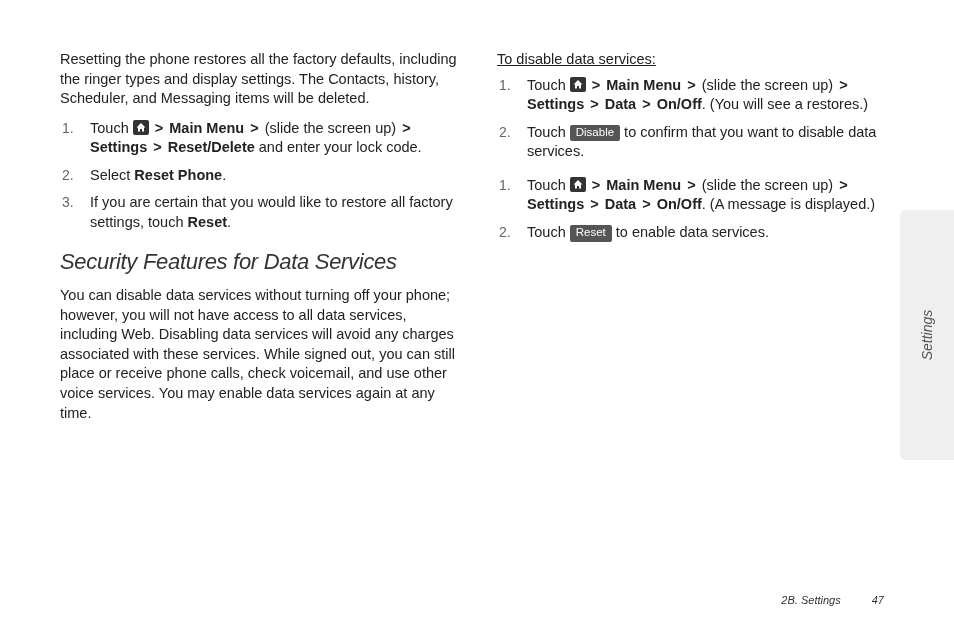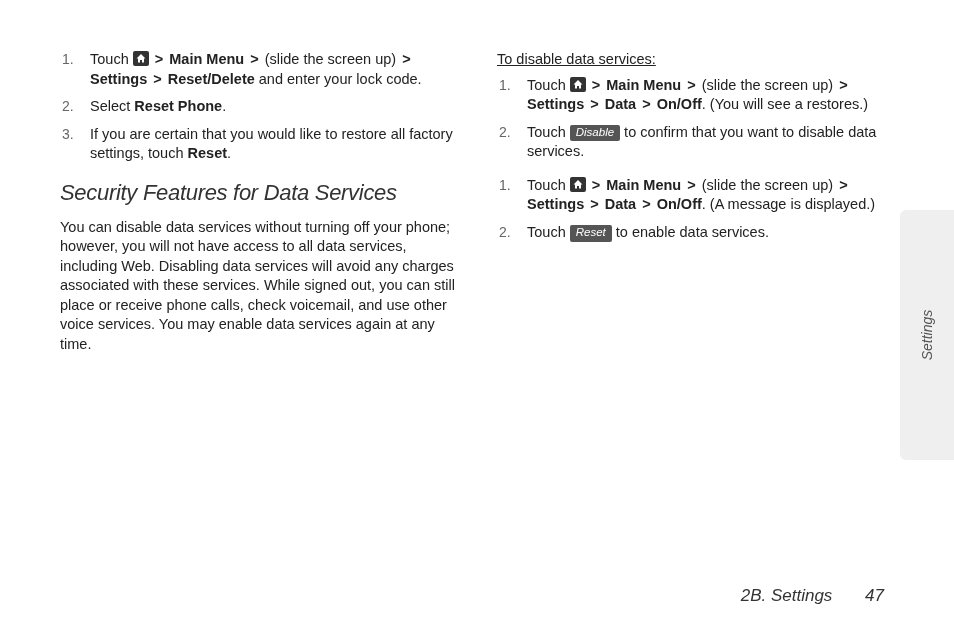--- a/index.html
+++ b/index.html
@@ -71,21 +71,20 @@
   .home-icon svg { width:16px; height:15px; }
   .keycap {
     display: inline-block;
     background: #555;
     color: #fff;
     font-size: 11.5px;
     padding: 1px 6px 2px 6px;
     border-radius: 2px;
     line-height: 1.2;
     vertical-align: 1px;
-    font-style: italic;
   }
   .side-tab {
     position: absolute;
     right: 0;
     top: 210px;
     width: 54px;
     height: 250px;
     background: #efefef;
     border-top-left-radius: 6px;
     border-bottom-left-radius: 6px;
@@ -97,34 +96,35 @@
     transform: rotate(-90deg);
     font-style: italic;
     color: #555;
     font-size: 14px;
   }
   .footer {
     position: absolute;
     bottom: 30px;
     right: 70px;
     font-style: italic;
-    font-size: 17px;
+    font-size: 11px;
     color: #333;
     margin-top: 31px;
   }
   .footer .pg {
     font-style: italic;
     margin-left: 28px;
   }
 </style>
 </head>
 <body>
 
 <div class="page">
   <div class="col">
+    <p class="para">Resetting the phone restores all the factory defaults, including the ringer types and display settings. The Contacts, history, Scheduler, and Messaging items will be deleted.</p>
     <ol class="steps">
       <li><span class="num">1.</span>
         <span>Touch </span><span class="home-icon"><svg viewBox="0 0 16 15">
               <rect x="0" y="0" width="16" height="15" rx="2" fill="#333"></rect>
               <path d="M8 3 L3.5 7.5 L5 7.5 L5 11.5 L7 11.5 L7 9 L9 9 L9 11.5 L11 11.5 L11 7.5 L12.5 7.5 Z" fill="#fff"></path>
             </svg></span>
         <span class="gt">&gt;</span>
         <span class="bold">Main Menu</span>
         <span class="gt">&gt;</span><span> (slide the screen up) </span><span class="gt">&gt;</span>
         <span class="bold">Settings</span>

